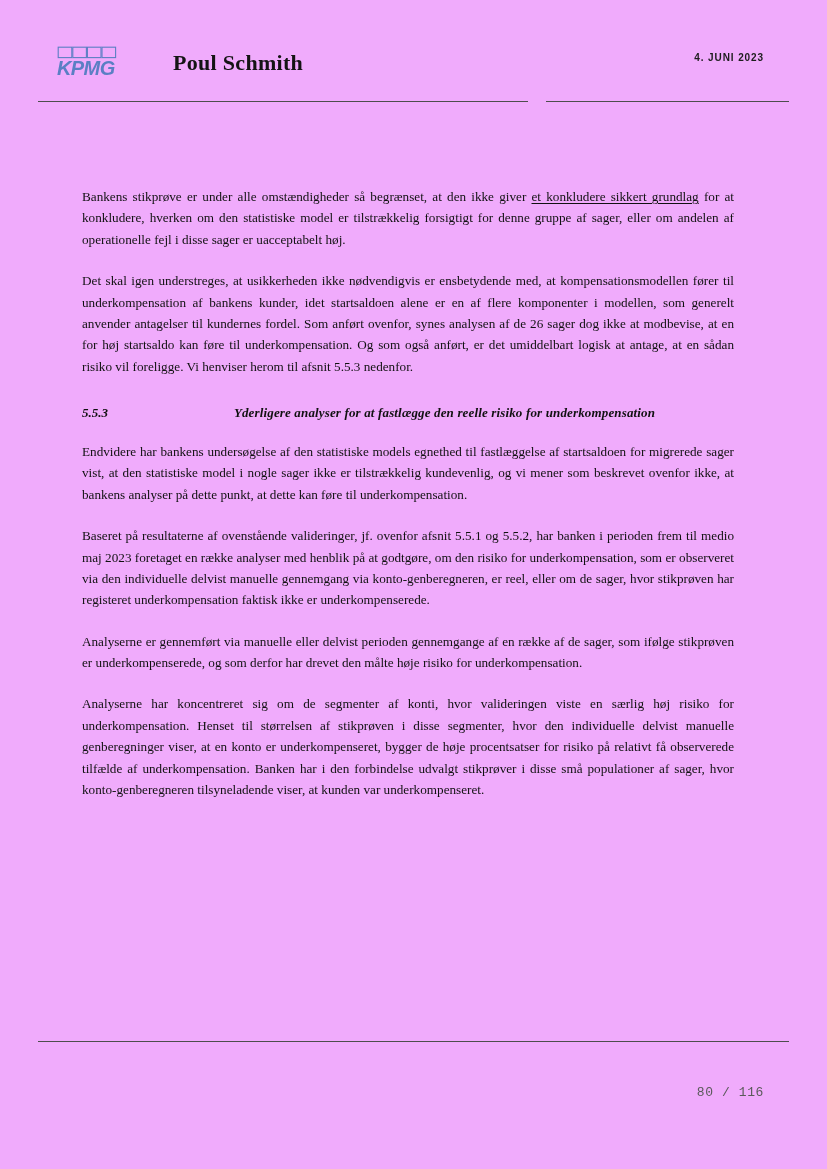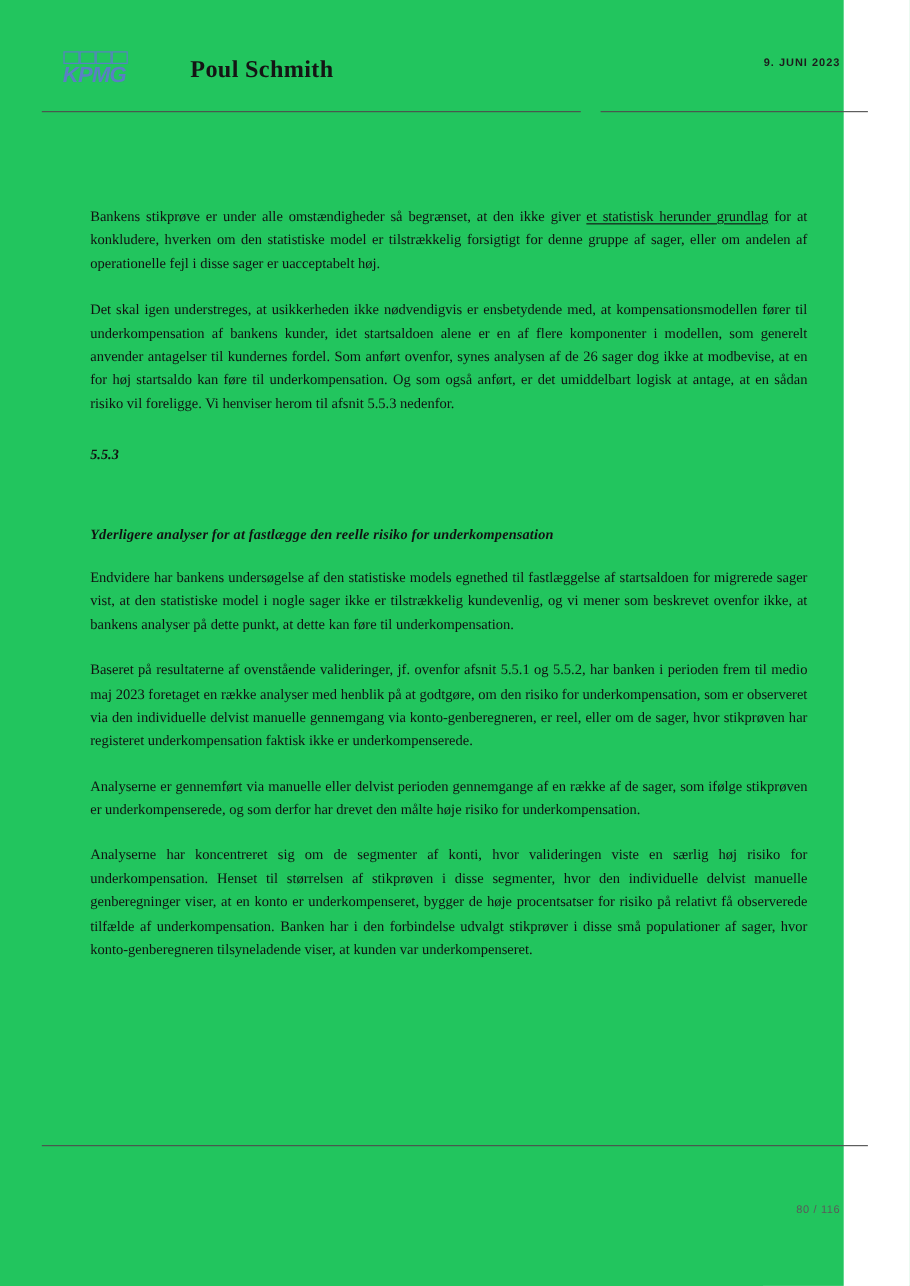--- a/index.html
+++ b/index.html
@@ -13,23 +13,23 @@
     height: 1169px;
     font-family: "Liberation Serif", "DejaVu Serif", serif;
     color: #1a1a1a;
     position: relative;
     overflow: hidden;
   }
 
   .page {
     position: absolute;
     inset: 0;
-    width: 767px;
+    width: 827px;
     height: 1169px;
-    background: #22c55e;
+    background: #f0abfc;
   }
 
   
   .page-header {
     position: absolute;
     left: 0;
     top: 0;
     width: 827px;
     height: 110px;
   }
@@ -117,48 +117,47 @@
   .u { text-decoration: underline; text-underline-offset: 2px; }
 
   .section-heading {
     margin: 28px 0 20px 0;
     display: flex;
     align-items: baseline;
     font-style: italic;
     font-weight: 700;
     font-size: 13px;
     color: #111111;
-    flex-direction: column;
   }
   .section-heading .sec-num {
     width: 73px;
     flex: 0 0 73px;
   }
   .section-heading .sec-title {
     flex: 1 1 auto;
     letter-spacing: 0.15px;
+    text-align: center;
   }
 
   
   .page-footer {
     position: absolute;
     left: 0;
     top: 1085px;
     width: 827px;
   }
   .page-number {
     position: absolute;
     right: 63px;
     top: 0;
-    font-family: Liberation Sans, sans-serif;
-    font-size: 10px;
+    font-family: Liberation Mono, monospace;
+    font-size: 13px;
     letter-spacing: 0.6px;
     color: #5a5a5a;
     white-space: nowrap;
-    margin-top: 10px;
   }
 </style>
 </head>
 <body>
 
 <div class="page">
 
   <div class="page-header">
 
     <div class="brand-block">
@@ -169,29 +168,29 @@
             <rect x="15.8" y="1.2" width="13.6" height="10.4"></rect>
             <rect x="30.4" y="1.2" width="13.6" height="10.4"></rect>
             <rect x="45.0" y="1.2" width="13.6" height="10.4"></rect>
           </g>
           <text x="0" y="28.5" font-family="'Liberation Sans','DejaVu Sans',sans-serif" font-size="20" font-weight="700" font-style="italic" fill="#5b7fc4" letter-spacing="-0.6">KPMG</text>
         </svg>
       </span>
       <span class="firm-name">Poul Schmith</span>
     </div>
 
-    <div class="header-date">9. JUNI 2023</div>
+    <div class="header-date">4. JUNI 2023</div>
 
     <div class="rule rule-header-left"></div>
     <div class="rule rule-header-right"></div>
   </div>
 
   <div class="content">
 
-    <p class="body-text"><span>Bankens stikprøve er under alle omstændigheder så begrænset, at den ikke giver </span><span class="u">et statistisk herunder grundlag</span><span> for at konkludere, hverken om den statistiske model er tilstrækkelig forsigtigt for denne gruppe af sager, eller om andelen af operationelle fejl i disse sager er uacceptabelt høj.</span></p>
+    <p class="body-text"><span>Bankens stikprøve er under alle omstændigheder så begrænset, at den ikke giver </span><span class="u">et konkludere sikkert grundlag</span><span> for at konkludere, hverken om den statistiske model er tilstrækkelig forsigtigt for denne gruppe af sager, eller om andelen af operationelle fejl i disse sager er uacceptabelt høj.</span></p>
 
     <p class="body-text">Det skal igen understreges, at usikkerheden ikke nødvendigvis er ensbetydende med, at kompensationsmodellen fører til underkompensation af bankens kunder, idet startsaldoen alene er en af flere komponenter i modellen, som generelt anvender antagelser til kundernes fordel. Som anført ovenfor, synes analysen af de 26 sager dog ikke at modbevise, at en for høj startsaldo kan føre til underkompensation. Og som også anført, er det umiddelbart logisk at antage, at en sådan risiko vil foreligge. Vi henviser herom til afsnit 5.5.3 nedenfor.</p>
 
     <div class="section-heading">
       <span class="sec-num">5.5.3</span>
       <span class="sec-title">Yderligere analyser for at fastlægge den reelle risiko for underkompensation</span>
     </div>
 
 
     <p class="body-text">Endvidere har bankens undersøgelse af den statistiske models egnethed til fastlæggelse af startsaldoen for migrerede sager vist, at den statistiske model i nogle sager ikke er tilstrækkelig kundevenlig, og vi mener som beskrevet ovenfor ikke, at bankens analyser på dette punkt, at dette kan føre til underkompensation.</p>

